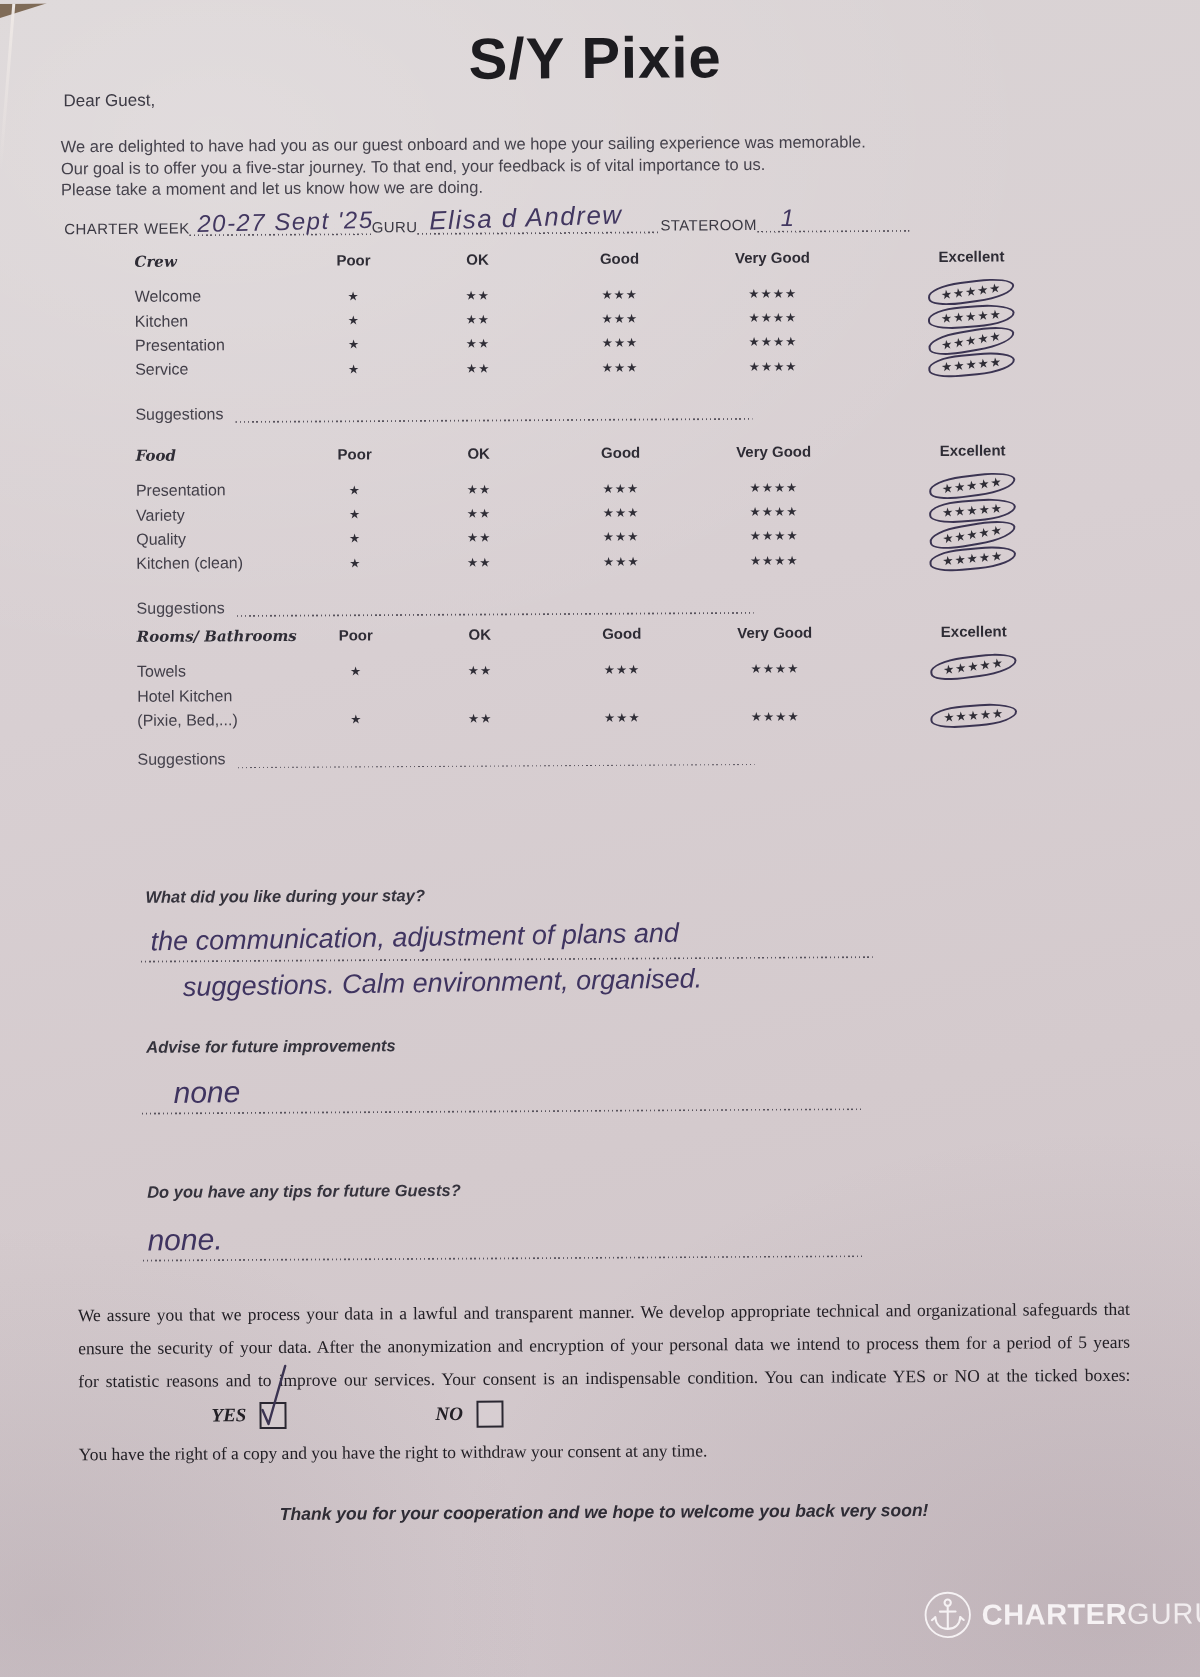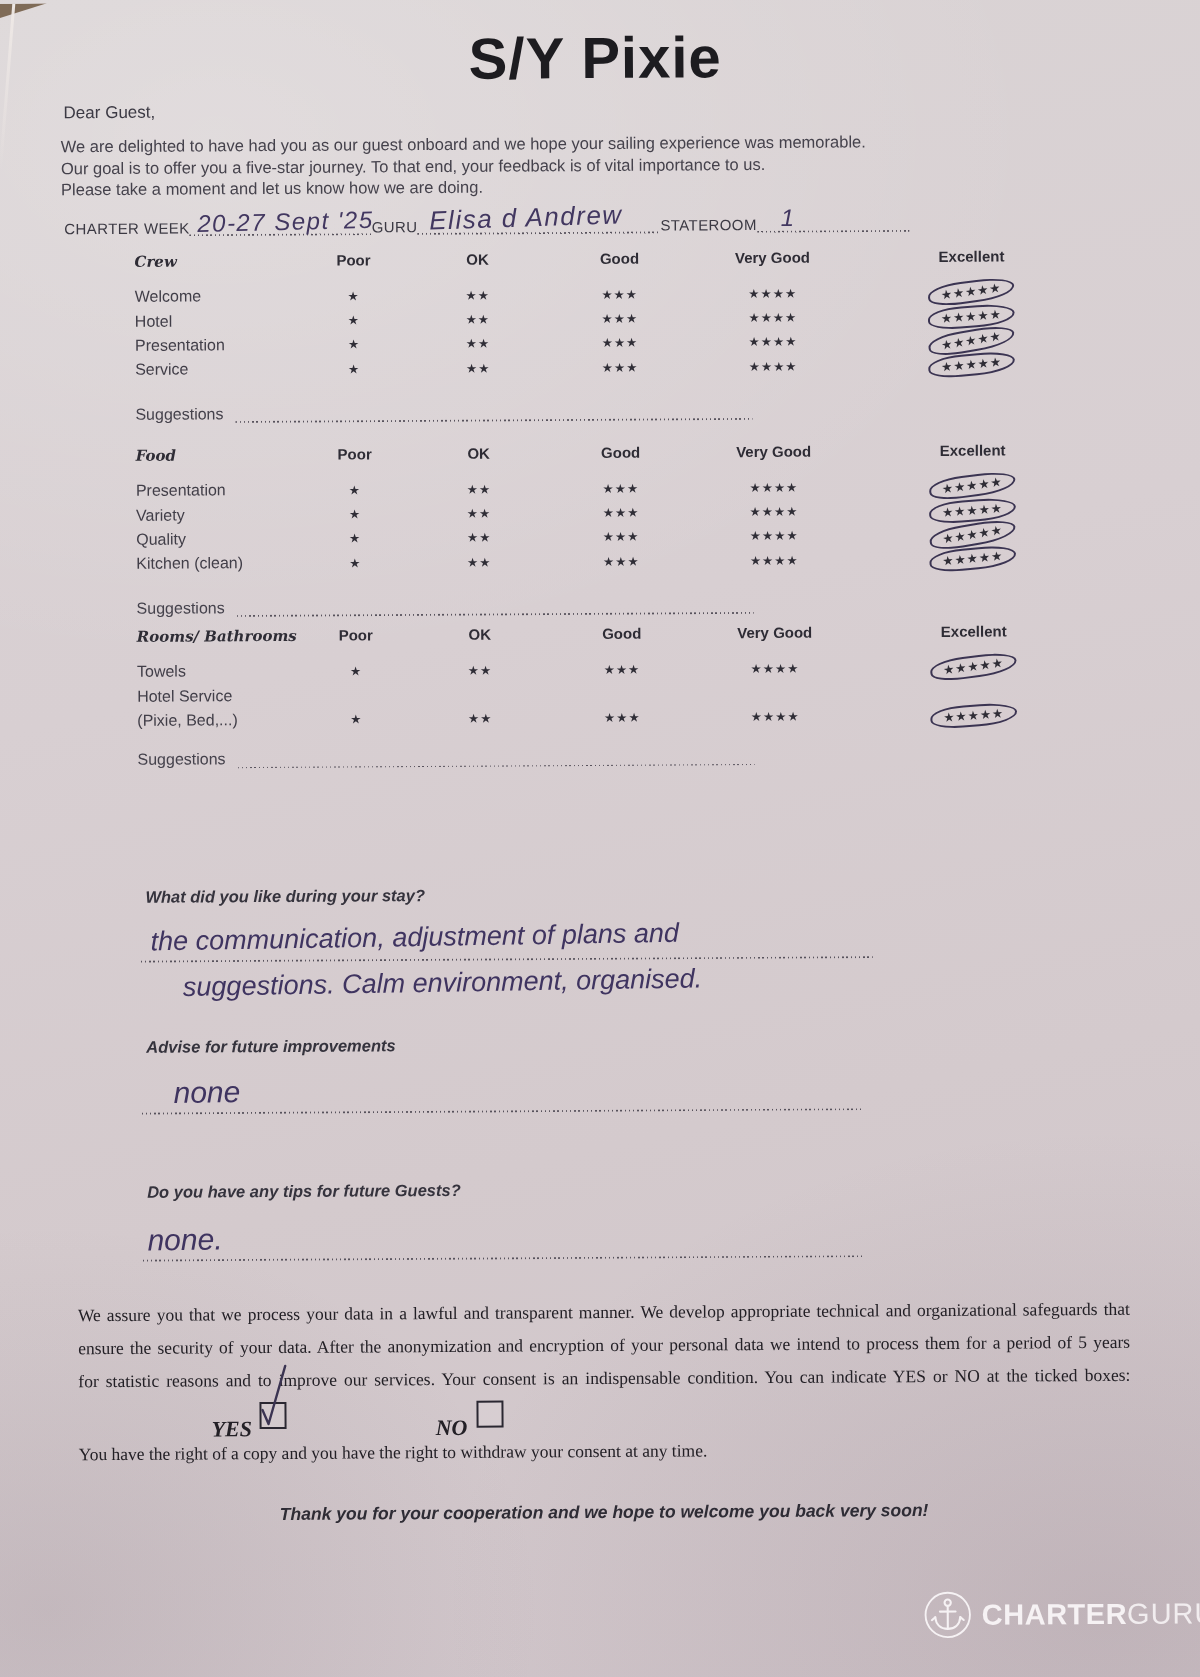--- a/index.html
+++ b/index.html
@@ -12,21 +12,21 @@
           radial-gradient(1100px 800px at 92% 96%, rgba(120,100,110,.18), rgba(120,100,110,0) 60%),
           radial-gradient(900px 700px at 4% 96%, rgba(110,95,105,.14), rgba(110,95,105,0) 55%),
           linear-gradient(168deg,#dad4d5 0%,#d8cfd2 38%,#d4cacd 66%,#cfc4c9 100%);}
   .tilt{position:absolute;inset:0;transform:rotate(-0.35deg);}
   .corner-dark{position:absolute;left:0;top:0;width:52px;height:16px;
         background:#6e573f;clip-path:polygon(0 0,100% 0,0 100%);opacity:.85;}
   .edge-line{position:absolute;left:10px;top:0;width:3px;height:170px;
         background:linear-gradient(#efe9e6,rgba(239,233,230,0));transform:rotate(5deg);}
   .title{position:absolute;left:0;top:24px;width:1200px;text-align:center;
         font-size:58px;font-weight:700;color:#1d1c20;letter-spacing:1px;}
-  .greeting{position:absolute;left:68px;top:100px;font-size:17px;color:#3c3a44;}
+  .greeting{position:absolute;left:68px;top:88px;font-size:17px;color:#3c3a44;}
   .intro{position:absolute;left:65px;top:133px;font-size:16.5px;line-height:21.5px;color:#45424c;}
   
   .charter-row{position:absolute;left:68px;top:212px;width:1070px;display:flex;align-items:flex-end;
         font-size:15px;color:#3b3943;letter-spacing:.4px;}
   .dotseg{position:relative;height:22px;background:
         repeating-linear-gradient(90deg,#57525c 0 1.4px,transparent 1.4px 4.2px) left bottom/100% 1.6px no-repeat;}
   .hw{font-style:italic;color:#423760;letter-spacing:1.5px;}
   .hw-abs{position:absolute;bottom:0;white-space:nowrap;}
   
   .section-block{position:absolute;left:138px;width:965px;}
@@ -51,21 +51,21 @@
   .answer-line{position:relative;margin-left:-5px;}
   .answer-line.dotted{background:
         repeating-linear-gradient(90deg,#57525c 0 1.4px,transparent 1.4px 4.2px) left bottom/100% 1.6px no-repeat;}
   .hw-answer{font-style:italic;color:#3f3460;white-space:nowrap;transform:rotate(-.6deg);}
   
   .consent{position:absolute;left:75px;top:1296px;width:1052px;
         font-family:"Liberation Serif",serif;font-size:17.5px;color:#232026;}
   .consent .cline{line-height:33px;text-align:justify;text-align-last:justify;}
   .yesno{position:absolute;left:75px;top:1400px;width:700px;height:30px;
         font-family:"Liberation Serif",serif;}
-  .yn-label{font-style:italic;font-weight:700;font-size:22px;color:#232026;position:absolute;top:14px;}
+  .yn-label{font-style:italic;font-weight:700;font-size:19px;color:#232026;position:absolute;top:2px;}
   .checkbox{position:absolute;top:0;width:23px;height:23px;border:2.4px solid #2a2731;background:rgba(255,255,255,.12);}
   .check-svg{position:absolute;left:176px;top:-42px;}
   .rights{position:absolute;left:75px;top:1441px;font-family:"Liberation Serif",serif;
         font-size:17.5px;color:#232026;}
   .closing{position:absolute;left:0;top:1502px;width:1200px;text-align:center;
         font-style:italic;font-weight:700;font-size:17.5px;color:#2e2c35;}
   
   .brand{position:absolute;left:918px;top:1592px;display:flex;align-items:center;color:#f6f2f4;}
   .brand-text{margin-left:9px;font-size:29px;letter-spacing:.5px;white-space:nowrap;}
   .brand-bold{font-weight:700;margin-top:48px;}
@@ -114,21 +114,21 @@
           </div>
           <div class="srow">
             <div class="row-label">Welcome</div>
             <div class="stars">★</div>
             <div class="stars">★★</div>
             <div class="stars">★★★</div>
             <div class="stars">★★★★</div>
             <div class="exc-cell"><span class="circled" style="transform: rotate(-7deg);">★★★★★</span></div>
           </div>
           <div class="srow">
-            <div class="row-label">Hotel</div>
+            <div class="row-label">Kitchen</div>
             <div class="stars">★</div>
             <div class="stars">★★</div>
             <div class="stars">★★★</div>
             <div class="stars">★★★★</div>
             <div class="exc-cell"><span class="circled" style="transform: rotate(-4deg);">★★★★★</span></div>
           </div>
           <div class="srow">
             <div class="row-label">Presentation</div>
             <div class="stars">★</div>
             <div class="stars">★★</div>
@@ -206,21 +206,21 @@
           </div>
           <div class="srow">
             <div class="row-label">Towels</div>
             <div class="stars">★</div>
             <div class="stars">★★</div>
             <div class="stars">★★★</div>
             <div class="stars">★★★★</div>
             <div class="exc-cell"><span class="circled" style="transform: rotate(-7deg);">★★★★★</span></div>
           </div>
           <div class="srow">
-            <div class="row-label">Hotel Service</div>
+            <div class="row-label">Hotel Kitchen</div>
           </div>
           <div class="srow">
             <div class="row-label">(Pixie, Bed,...)</div>
             <div class="stars">★</div>
             <div class="stars">★★</div>
             <div class="stars">★★★</div>
             <div class="stars">★★★★</div>
             <div class="exc-cell"><span class="circled" style="transform: rotate(-4deg);">★★★★★</span></div>
           </div>
           <div class="sugg-row" style="margin-top: 14px;">

